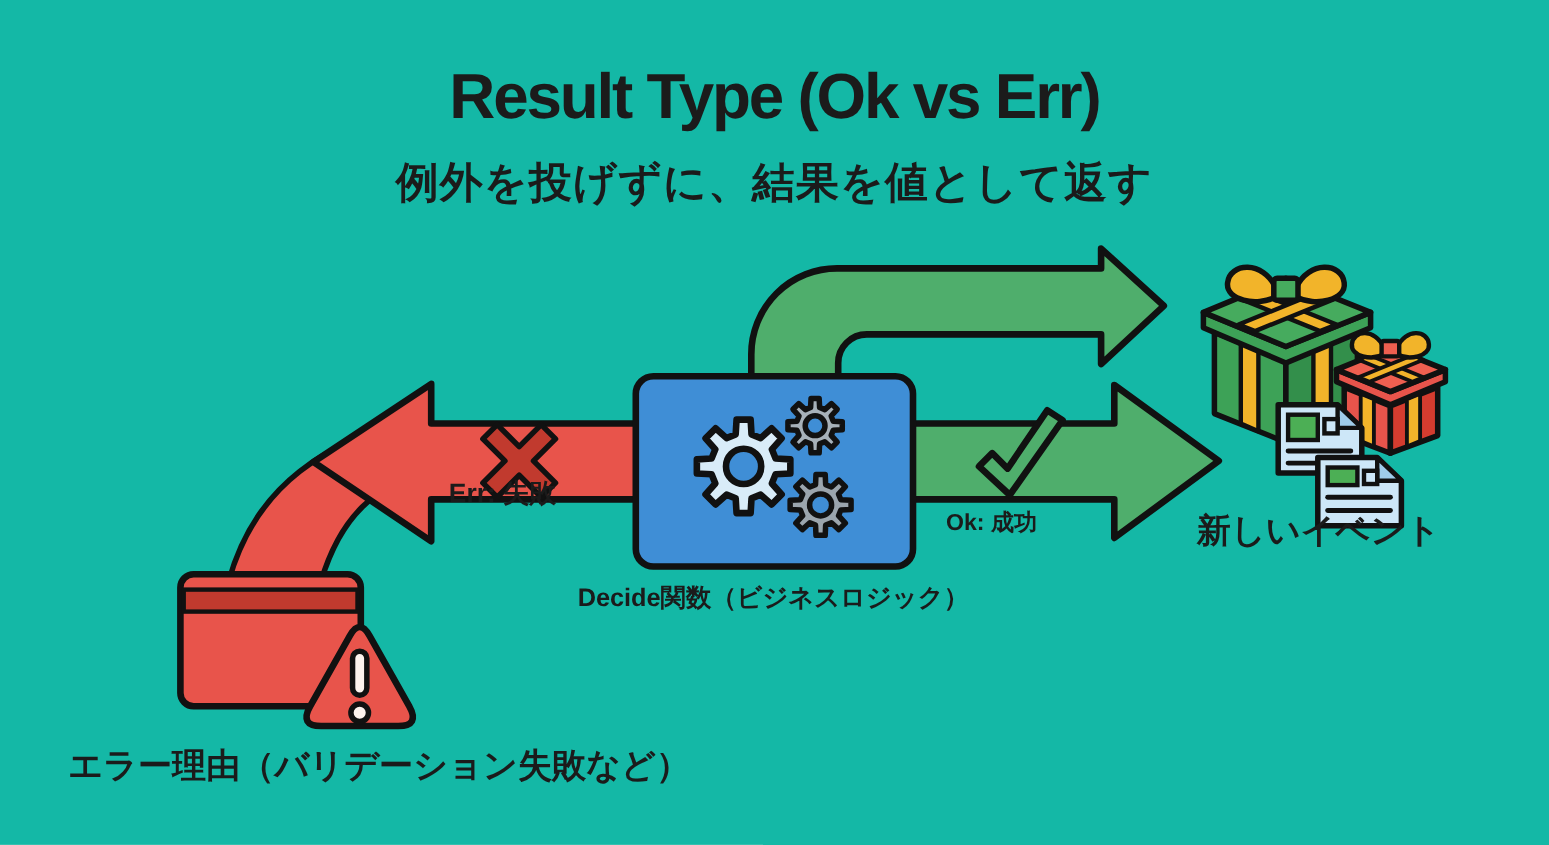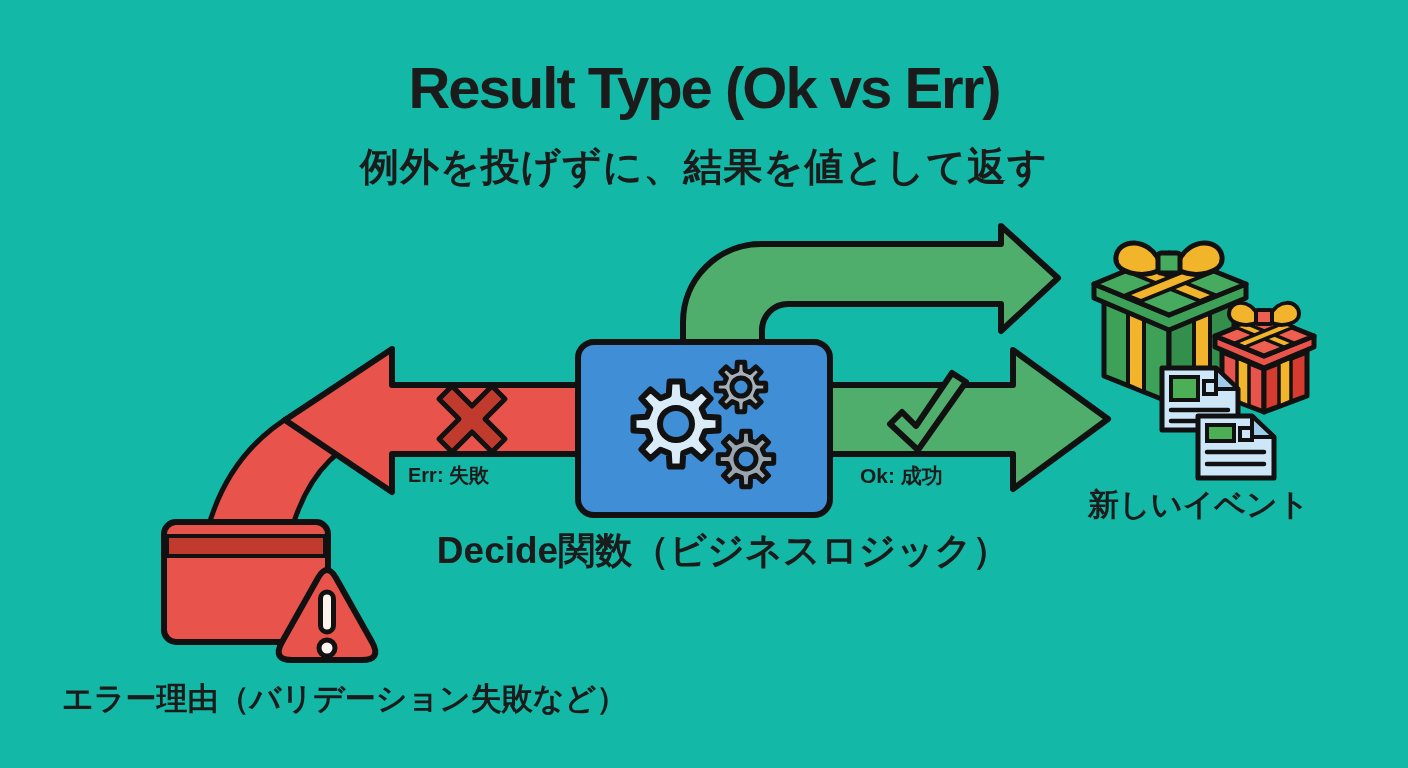--- a/index.html
+++ b/index.html
@@ -23,25 +23,25 @@
     line-height:1.1;
   }
   .title{
     top:56px;left:50%;transform:translateX(-50%);
     font-size:58px;letter-spacing:-2px;
   }
   .subtitle{
     top:146px;left:50%;transform:translateX(-50%);
     font-size:39px;letter-spacing:1px;font-family:Liberation Serif, serif;
   }
-  .err-label{top:464px;left:408px;font-size:20px;}
+  .err-label{top:436px;left:408px;font-size:24px;}
   .ok-label{top:464px;left:860px;font-size:21px;}
-  .decide-label{top:531px;left:723px;transform:translateX(-50%);font-size:37px;}
-  .events-label{top:488px;left:1088px;font-size:31px;}
-  .error-label{top:682px;left:62px;font-size:31px;}
+  .decide-label{top:531px;left:703px;transform:translateX(-50%);font-size:23px;}
+  .events-label{top:466px;left:1088px;font-size:31px;}
+  .error-label{top:682px;left:62px;font-size:31px;font-family:Liberation Mono, monospace;}
 </style>
 </head>
 <body>
 
 <div class="canvas">
 
 <svg width="1408" height="768" viewBox="0 0 1408 768">
 
   <path d="M 683,348 L 683,322 A 78,78 0 0 1 761,244 L 1001,244 L 1001,226 L 1058,278 L 1001,331 L 1001,304 L 788,304 A 26,26 0 0 0 762,330 L 762,348 Z" stroke="#111" stroke-width="6" stroke-linejoin="round" fill="#4fae6c"></path>
 

